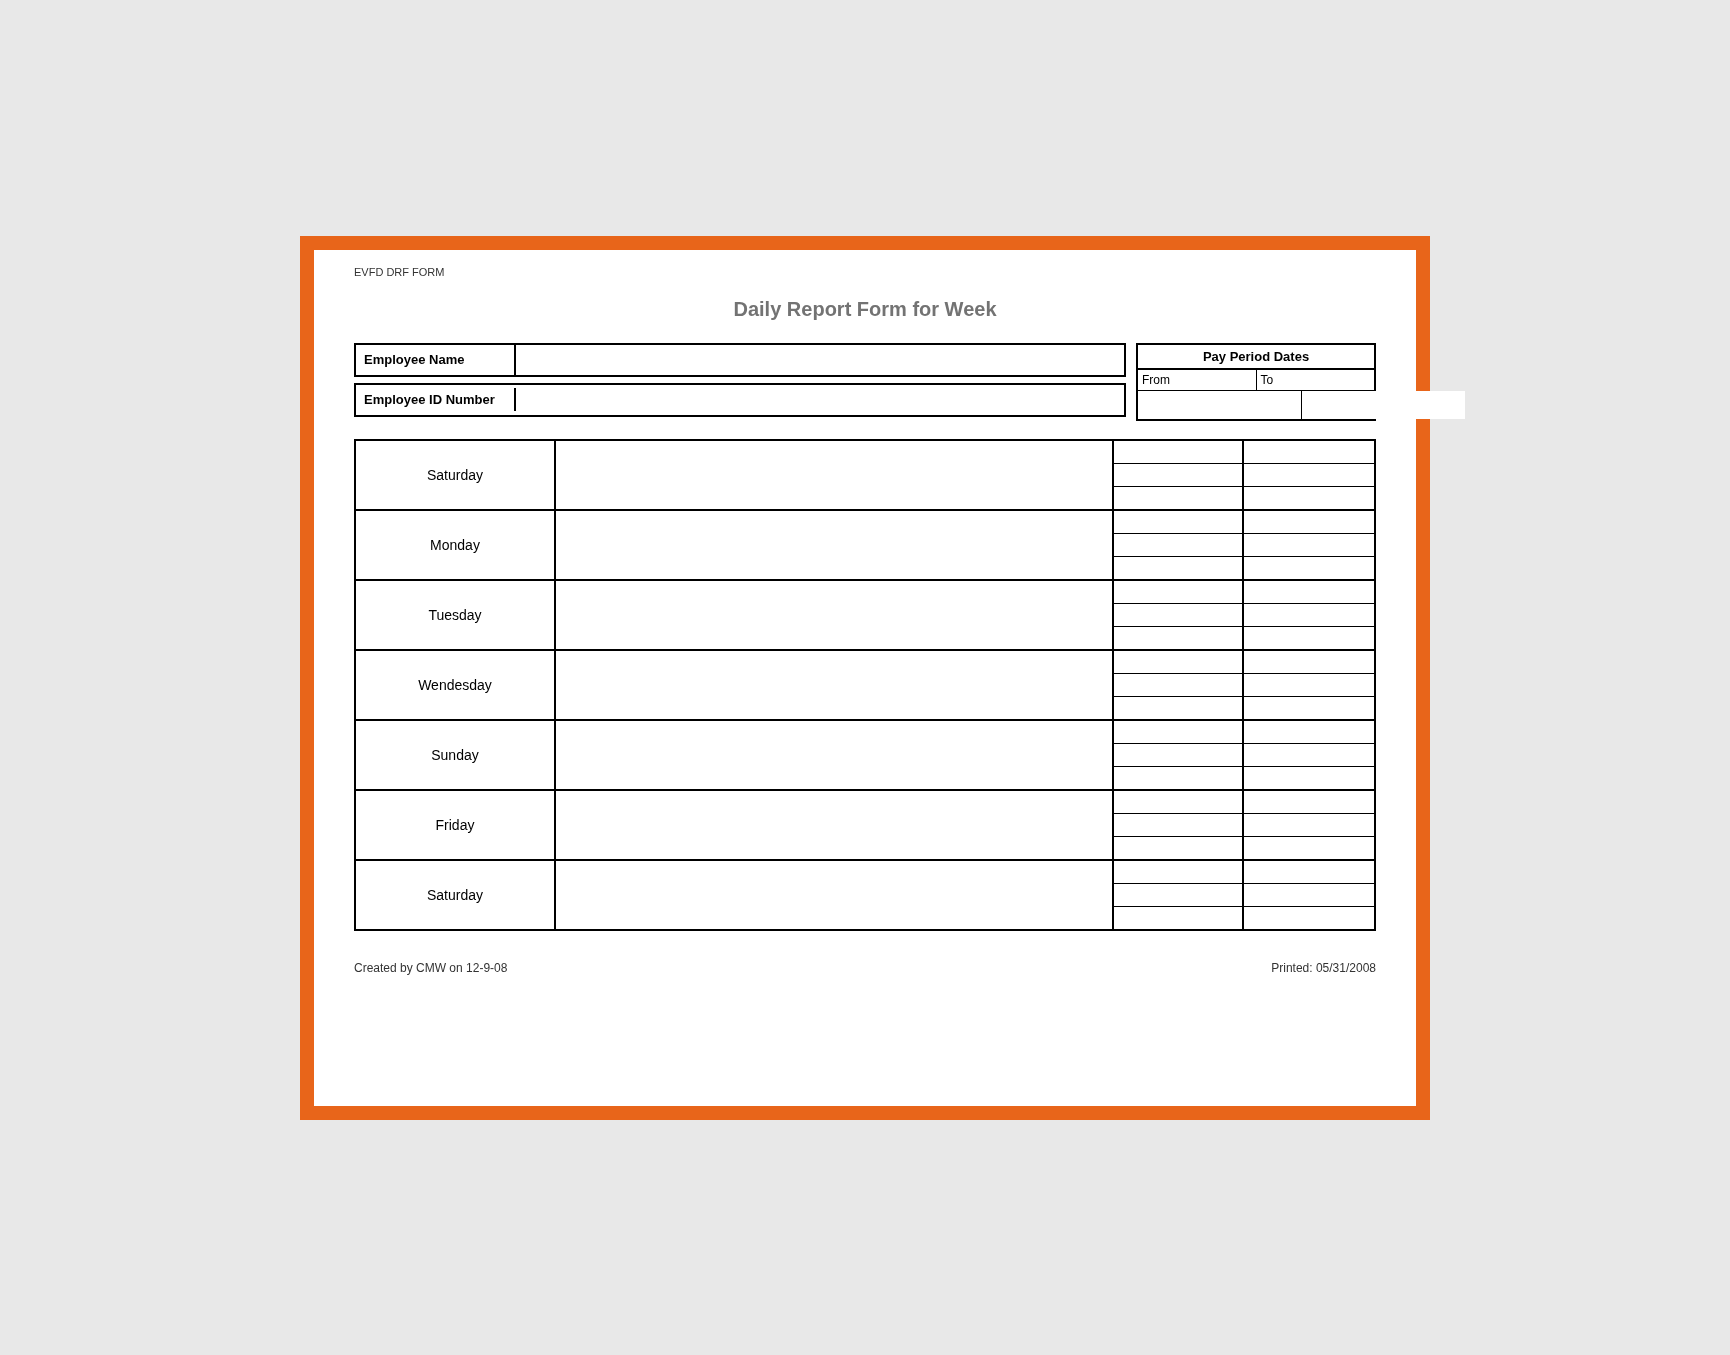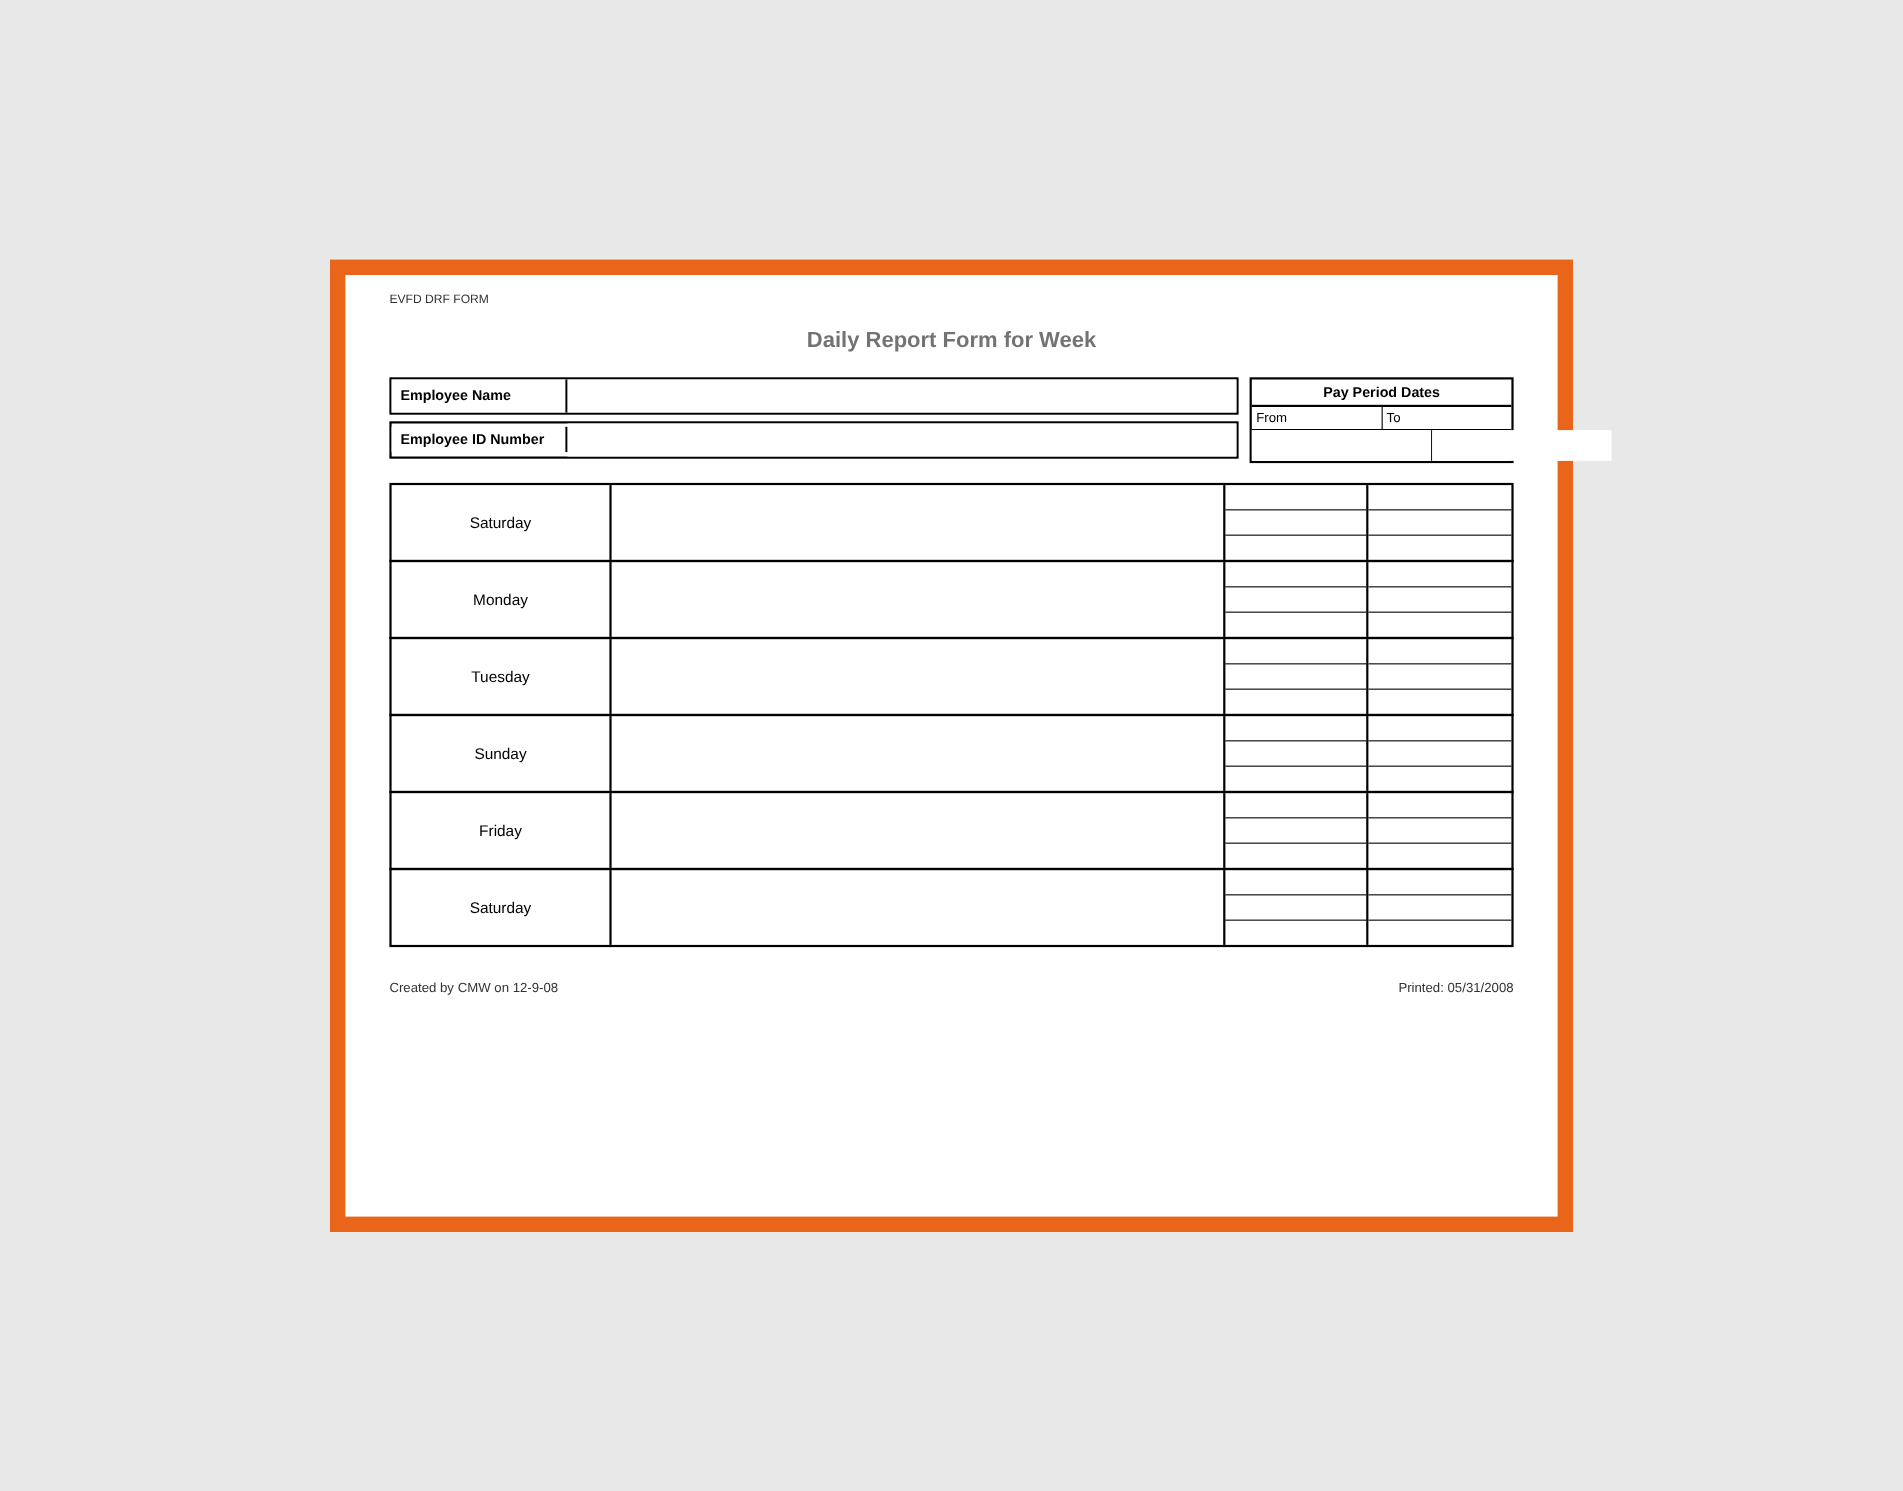--- a/index.html
+++ b/index.html
@@ -319,20 +319,34 @@
             <div class="time-slot"></div>
             <div class="time-slot"></div>
           </div>
           <div class="day-grid-timeoff">
             <div class="time-slot"></div>
             <div class="time-slot"></div>
             <div class="time-slot"></div>
           </div>
         </div>
 
+        <div class="day-grid-row">
+          <div class="day-grid-name">Wendesday</div>
+          <div class="day-grid-tasks"></div>
+          <div class="day-grid-timeon">
+            <div class="time-slot"></div>
+            <div class="time-slot"></div>
+            <div class="time-slot"></div>
+          </div>
+          <div class="day-grid-timeoff">
+            <div class="time-slot"></div>
+            <div class="time-slot"></div>
+            <div class="time-slot"></div>
+          </div>
+        </div>
 
         <div class="day-grid-row">
           <div class="day-grid-name">Sunday</div>
           <div class="day-grid-tasks"></div>
           <div class="day-grid-timeon">
             <div class="time-slot"></div>
             <div class="time-slot"></div>
             <div class="time-slot"></div>
           </div>
           <div class="day-grid-timeoff">

